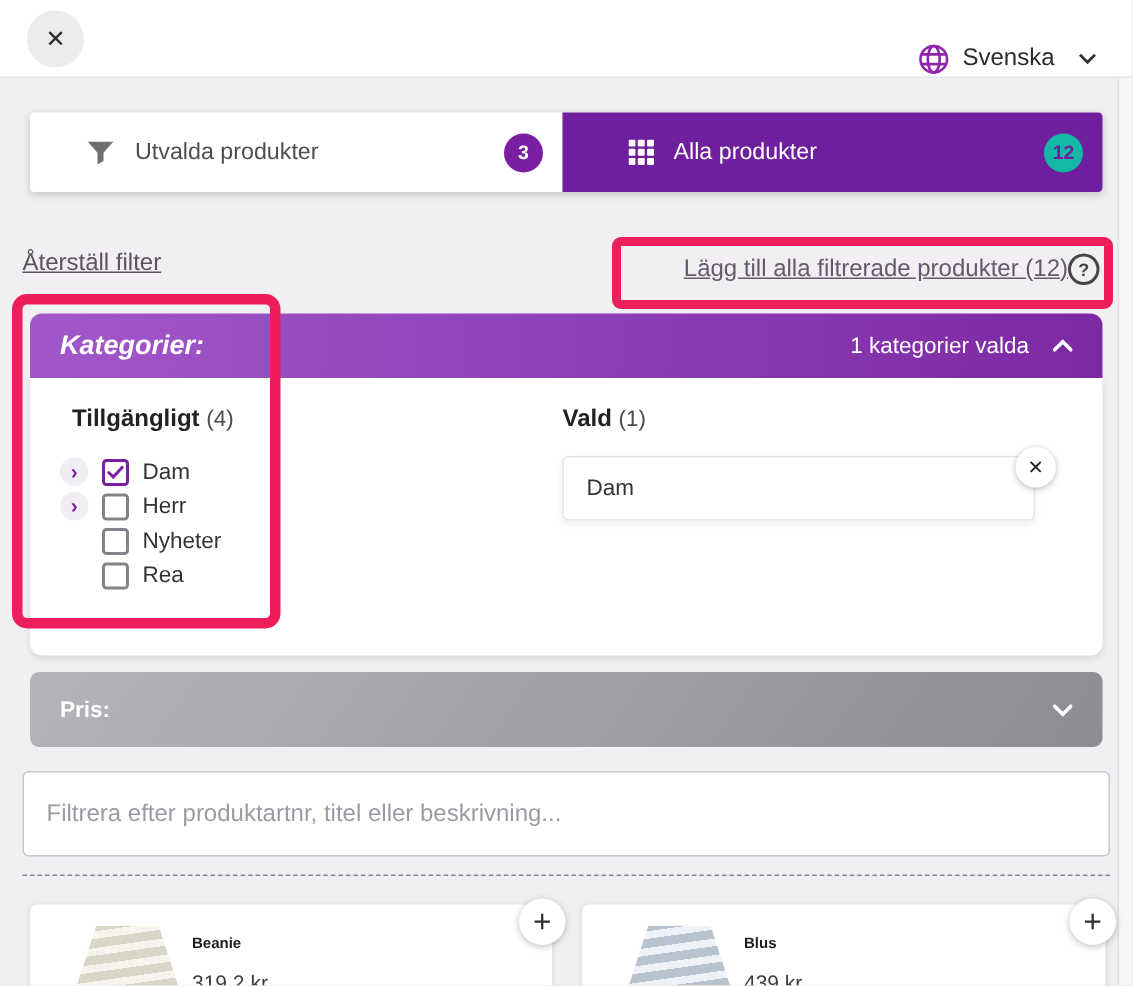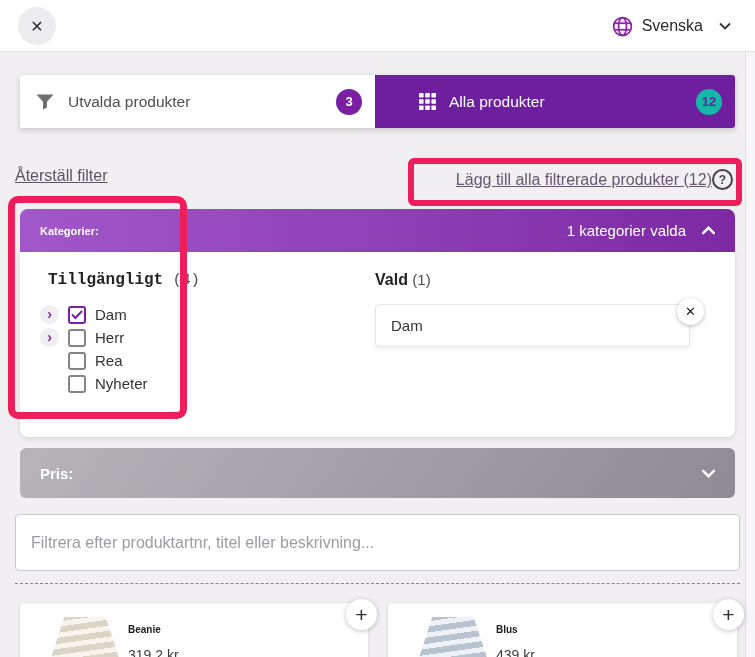--- a/index.html
+++ b/index.html
@@ -9,30 +9,30 @@
     background:#f1eff2; font-family:"Liberation Sans", sans-serif;
   }
   .abs { position:absolute; }
 
   
   .header { position:absolute; left:0; top:0; width:755px; height:52px;
     background:#ffffff; border-bottom:1px solid #e4e2e6; }
   .close-btn { position:absolute; left:18px; top:7px; width:38px; height:38px;
     border-radius:50%; background:#ecebee; display:flex; align-items:center; justify-content:center;
     font-size:16px; color:#2f2f2f; cursor:pointer; }
-  .lang { position:absolute; right:24px; top:0; height:52px;
+  .lang { position:absolute; right:24px; top:13px; height:52px;
     display:flex; align-items:center; gap:9px; cursor:pointer; }
   .lang-label { font-size:16px; color:#2b2b2b; }
   .lang .chev { margin-left:7px; display:flex; }
 
   
   .tabs { position:absolute; left:20px; top:75px; width:715px; height:53px;
     display:flex; box-shadow:0 2px 6px rgba(0,0,0,0.18); border-radius:3px; }
   .tab { position:relative; display:flex; align-items:center; cursor:pointer; }
-  .tab-left { width:355px; background:#ffffff; padding-left:16px; gap:14px;
+  .tab-left { width:355px; background:#ffffff; padding-left:38px; gap:14px;
     border-radius:3px 0 0 3px; }
   .tab-left .tab-label { font-size:15.5px; color:#4f4f4f; }
   .tab-right { flex:1; background:#6d1f9e; padding-left:44px; gap:13px;
     border-radius:0 3px 3px 0; }
   .tab-right .tab-label { font-size:15.5px; color:#ffffff; font-weight:normal; }
   .badge { position:absolute; right:13px; top:50%; transform:translateY(-50%);
     width:26px; height:26px; border-radius:50%; display:flex; align-items:center;
     justify-content:center; font-size:13px; font-weight:bold; }
   .badge-purple { background:#7b1fa2; color:#ffffff; }
   .badge-white  { background:#14b8a6; color:#6d1f9e; }
@@ -51,28 +51,28 @@
   .annotation { position:absolute; border:6px solid #ed1e5b; border-radius:6px;
     pointer-events:none; z-index:9; background:transparent; }
   .annotation-1 { left:408px; top:158px; width:334px; height:48px; }
   .annotation-2 { left:8px; top:196px; width:179px; height:223px; border-width:7px; border-radius:10px; }
 
   
   .cat-bar { position:absolute; left:20px; top:209px; width:715px; height:43px;
     background:linear-gradient(90deg, #a158ca 0%, #7c29a3 100%);
     border-radius:8px 8px 0 0; display:flex; align-items:center;
     justify-content:space-between; padding:0 20px; cursor:pointer; }
-  .cat-bar-title { color:#ffffff; font-size:11px; font-weight:bold; }
+  .cat-bar-title { color:#ffffff; font-size:18px; font-weight:bold;font-style:italic; }
   .cat-bar-right { display:flex; align-items:center; gap:16px; }
   .cat-bar-count { color:#ffffff; font-size:15px; }
   .cat-panel { position:absolute; left:20px; top:252px; width:715px; height:185px;
     background:#ffffff; border-radius:0 0 8px 8px; box-shadow:0 2px 5px rgba(0,0,0,0.10); }
   .group-title { position:absolute; font-size:16px; color:#222222; font-weight:bold; }
   .group-count { font-weight:normal; font-size:15px; color:#4c4c4c; }
-  .avail-title { left:48px; top:271px;font-family:Liberation Mono, monospace; }
+  .avail-title { left:48px; top:271px; }
   .vald-title  { left:375px; top:271px; }
   .cat-rows { position:absolute; left:40px; top:303px; }
   .cat-row { display:flex; align-items:center; gap:9px; height:23px; }
   .expander { width:19px; height:19px; border-radius:50%; background:#f0eef3;
     display:flex; align-items:center; justify-content:center; cursor:pointer;
     color:#7b1fa2; font-size:14px; font-weight:bold; line-height:1; padding-bottom:2px; }
   .expander.hidden { visibility:hidden; }
   .checkbox { width:18px; height:18px; border:2px solid #85838a; border-radius:3px;
     background:#ffffff; display:flex; align-items:center; justify-content:center; cursor:pointer; }
   .checkbox.checked { border-color:#7b1fa2; }
@@ -224,28 +224,28 @@
       <span class="checkbox">
         
       </span>
       <span class="cat-row-label">Herr</span>
     </div>
     <div class="cat-row">
       <span class="expander hidden">›</span>
       <span class="checkbox">
         
       </span>
-      <span class="cat-row-label">Rea</span>
+      <span class="cat-row-label">Nyheter</span>
     </div>
     <div class="cat-row">
       <span class="expander hidden">›</span>
       <span class="checkbox">
         
       </span>
-      <span class="cat-row-label">Nyheter</span>
+      <span class="cat-row-label">Rea</span>
     </div>
   </div>
 
   <div class="group-title vald-title abs">
     <span>Vald</span>
     <span class="group-count">(1)</span>
   </div>
 
   <div class="chip">
     <span class="chip-label">Dam</span>

